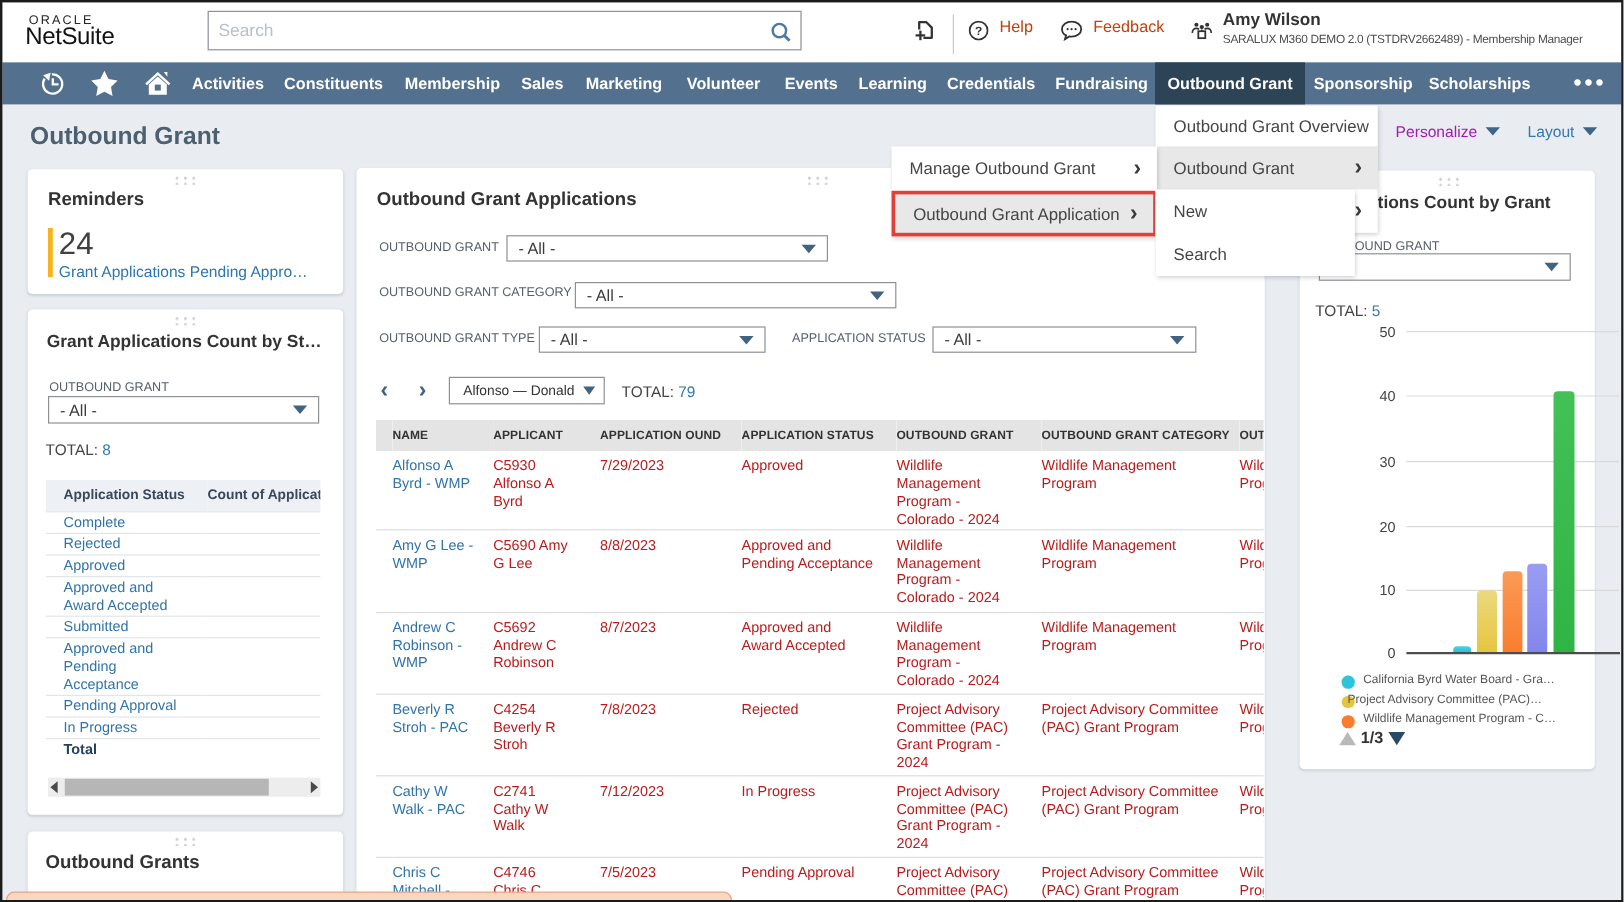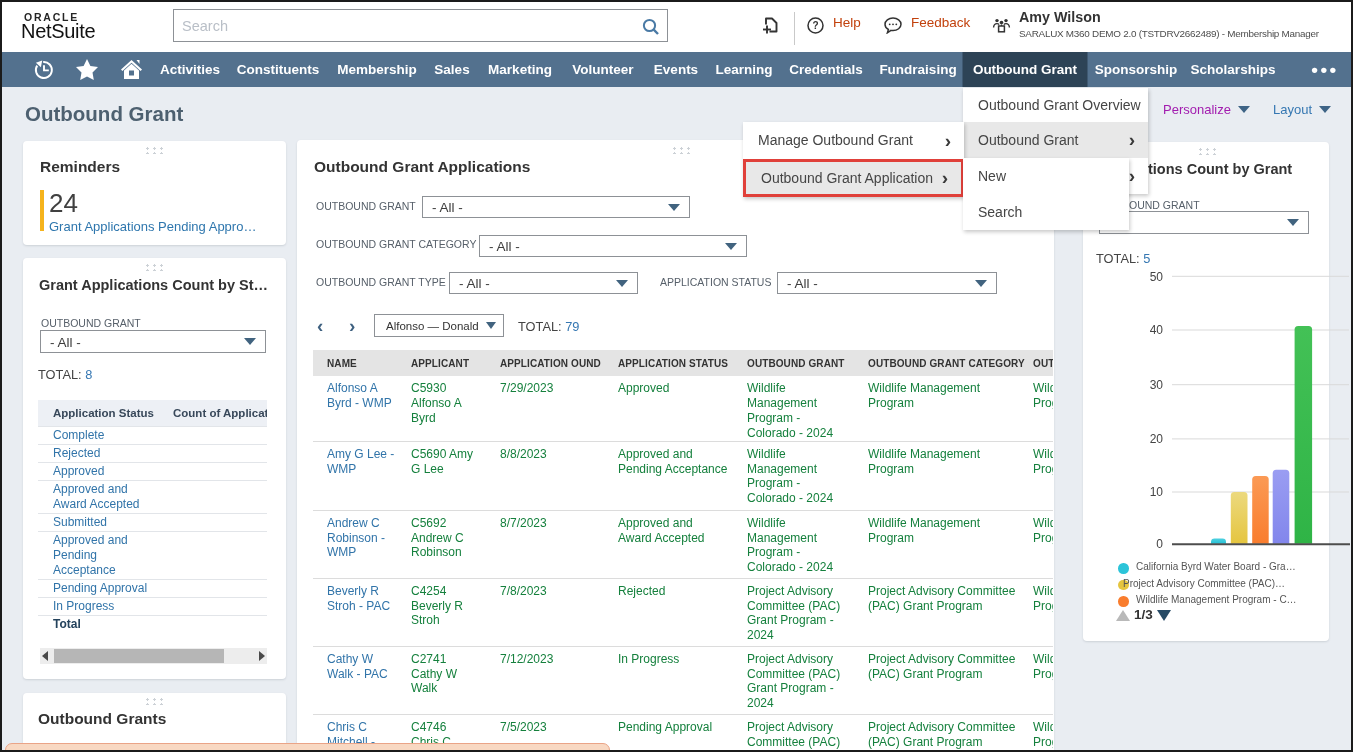--- a/index.html
+++ b/index.html
@@ -2,21 +2,21 @@
 <html><head>
 <meta charset="utf-8">
 <style>
 * { margin:0; padding:0; box-sizing:border-box; }
 html,body { width:1353px; height:752px; overflow:hidden; }
 body { font-family:"Liberation Sans",sans-serif; background:#e9edf2; position:relative; }
 .abs { position:absolute; }
 #frame { position:absolute; left:0; top:0; width:1353px; height:752px; border:2px solid #1b1b1b; z-index:99; pointer-events:none; }
 
 #topbar { left:2px; top:2px; width:1349px; height:50px; background:#fff; }
-#logo-oracle { left:24px; top:11px; font-size:10.5px; font-weight:bold; letter-spacing:1.8px; color:#252525; }
+#logo-oracle { left:24px; top:11px; font-size:10.5px; font-weight:normal; letter-spacing:1.8px; color:#252525; }
 #logo-netsuite { left:21px; top:20px; font-size:20px; color:#111; letter-spacing:-0.3px; }
 #searchbox { left:173px; top:9px; width:495px; height:33px; border:1px solid #8d9196; background:#fff; }
 #searchbox span { position:absolute; left:8px; top:8px; font-size:14.5px; color:#b9bfc7; }
 .hdr-txt { font-size:13.5px; color:#c2410c; }
 #amy { left:1019px; top:9px; font-size:14.3px; font-weight:bold; color:#333; }
 #amysub { left:1019px; top:28px; font-size:9.9px; letter-spacing:-0.25px; color:#4d4d4d; white-space:nowrap; }
 #hdr-divider { left:794px; top:12px; width:1px; height:33px; background:#c9c9c9; }
 
 #navbar { left:2px; top:52px; width:1349px; height:35px; background:#53718e; }
 .navitem { position:absolute; top:52px; height:35px; line-height:35px; color:#fff; font-size:13.5px; font-weight:bold; text-align:center; transform:translateX(-50%); white-space:nowrap; }
@@ -30,21 +30,21 @@
 .card { position:absolute; background:#fff; border-radius:4px; box-shadow:0 1px 2px rgba(120,130,140,.25); }
 .dots { position:absolute; width:19px; height:8px; background-image:radial-gradient(circle, #ccd1d6 1.2px, transparent 1.4px); background-size:7px 5px; }
 .ptitle { position:absolute; font-size:15.5px; font-weight:bold; color:#333; white-space:nowrap; }
 .lbl { position:absolute; font-size:10.5px; color:#57606a; letter-spacing:0px; }
 .sel { position:absolute; border:1px solid #8d9196; background:#fff; font-size:13.5px; font-weight:normal; color:#3d3d3d; }
 .sel .tri { position:absolute; right:9px; top:50%; margin-top:-3.5px; width:0; height:0; border-left:6.5px solid transparent; border-right:6.5px solid transparent; border-top:7.5px solid #41637f; }
 .sel .val { position:absolute; left:9px; top:50%; transform:translateY(-50%); }
 .lrow td { border-top:1px solid #e2e5e9; padding:1px 0 1px 15px; color:#3174a9; font-size:12px; line-height:15px; }
 #bigtable table { border-collapse:collapse; table-layout:fixed; width:756px; font-size:12px; }
 #bigtable th { background:#e4e4e4; font-size:10px; color:#333; text-align:left; padding:8px 4px 7px 0; letter-spacing:0.1px; white-space:nowrap; overflow:hidden; }
-#bigtable td { vertical-align:top; border-bottom:1px solid #dcdcdc; padding:5px 8px 0 0; line-height:14.9px; color:#15803d; }
+#bigtable td { vertical-align:top; border-bottom:1px solid #dcdcdc; padding:5px 8px 0 0; line-height:14.9px; color:#b91c1c; }
 #bigtable td.nm { color:#3174a9; }
 .mrow { position:relative; white-space:nowrap; overflow:hidden; height:36px; line-height:36px; font-size:14px; color:#454545; padding-left:15px; background:#fff; }
 .mrow .arr { position:absolute; right:13px; top:0; font-weight:bold; font-size:19px; color:#3a3a3a; }
 .menu { box-shadow:1px 2px 4px rgba(0,0,0,.22); outline:1px solid #dcdcdc; outline-offset:-1px; }
 </style>
 </head>
 <body>
 <div id="topbar" class="abs"></div>
 <div id="logo-oracle" class="abs">ORACLE</div>
 <div id="logo-netsuite" class="abs">NetSuite</div>

